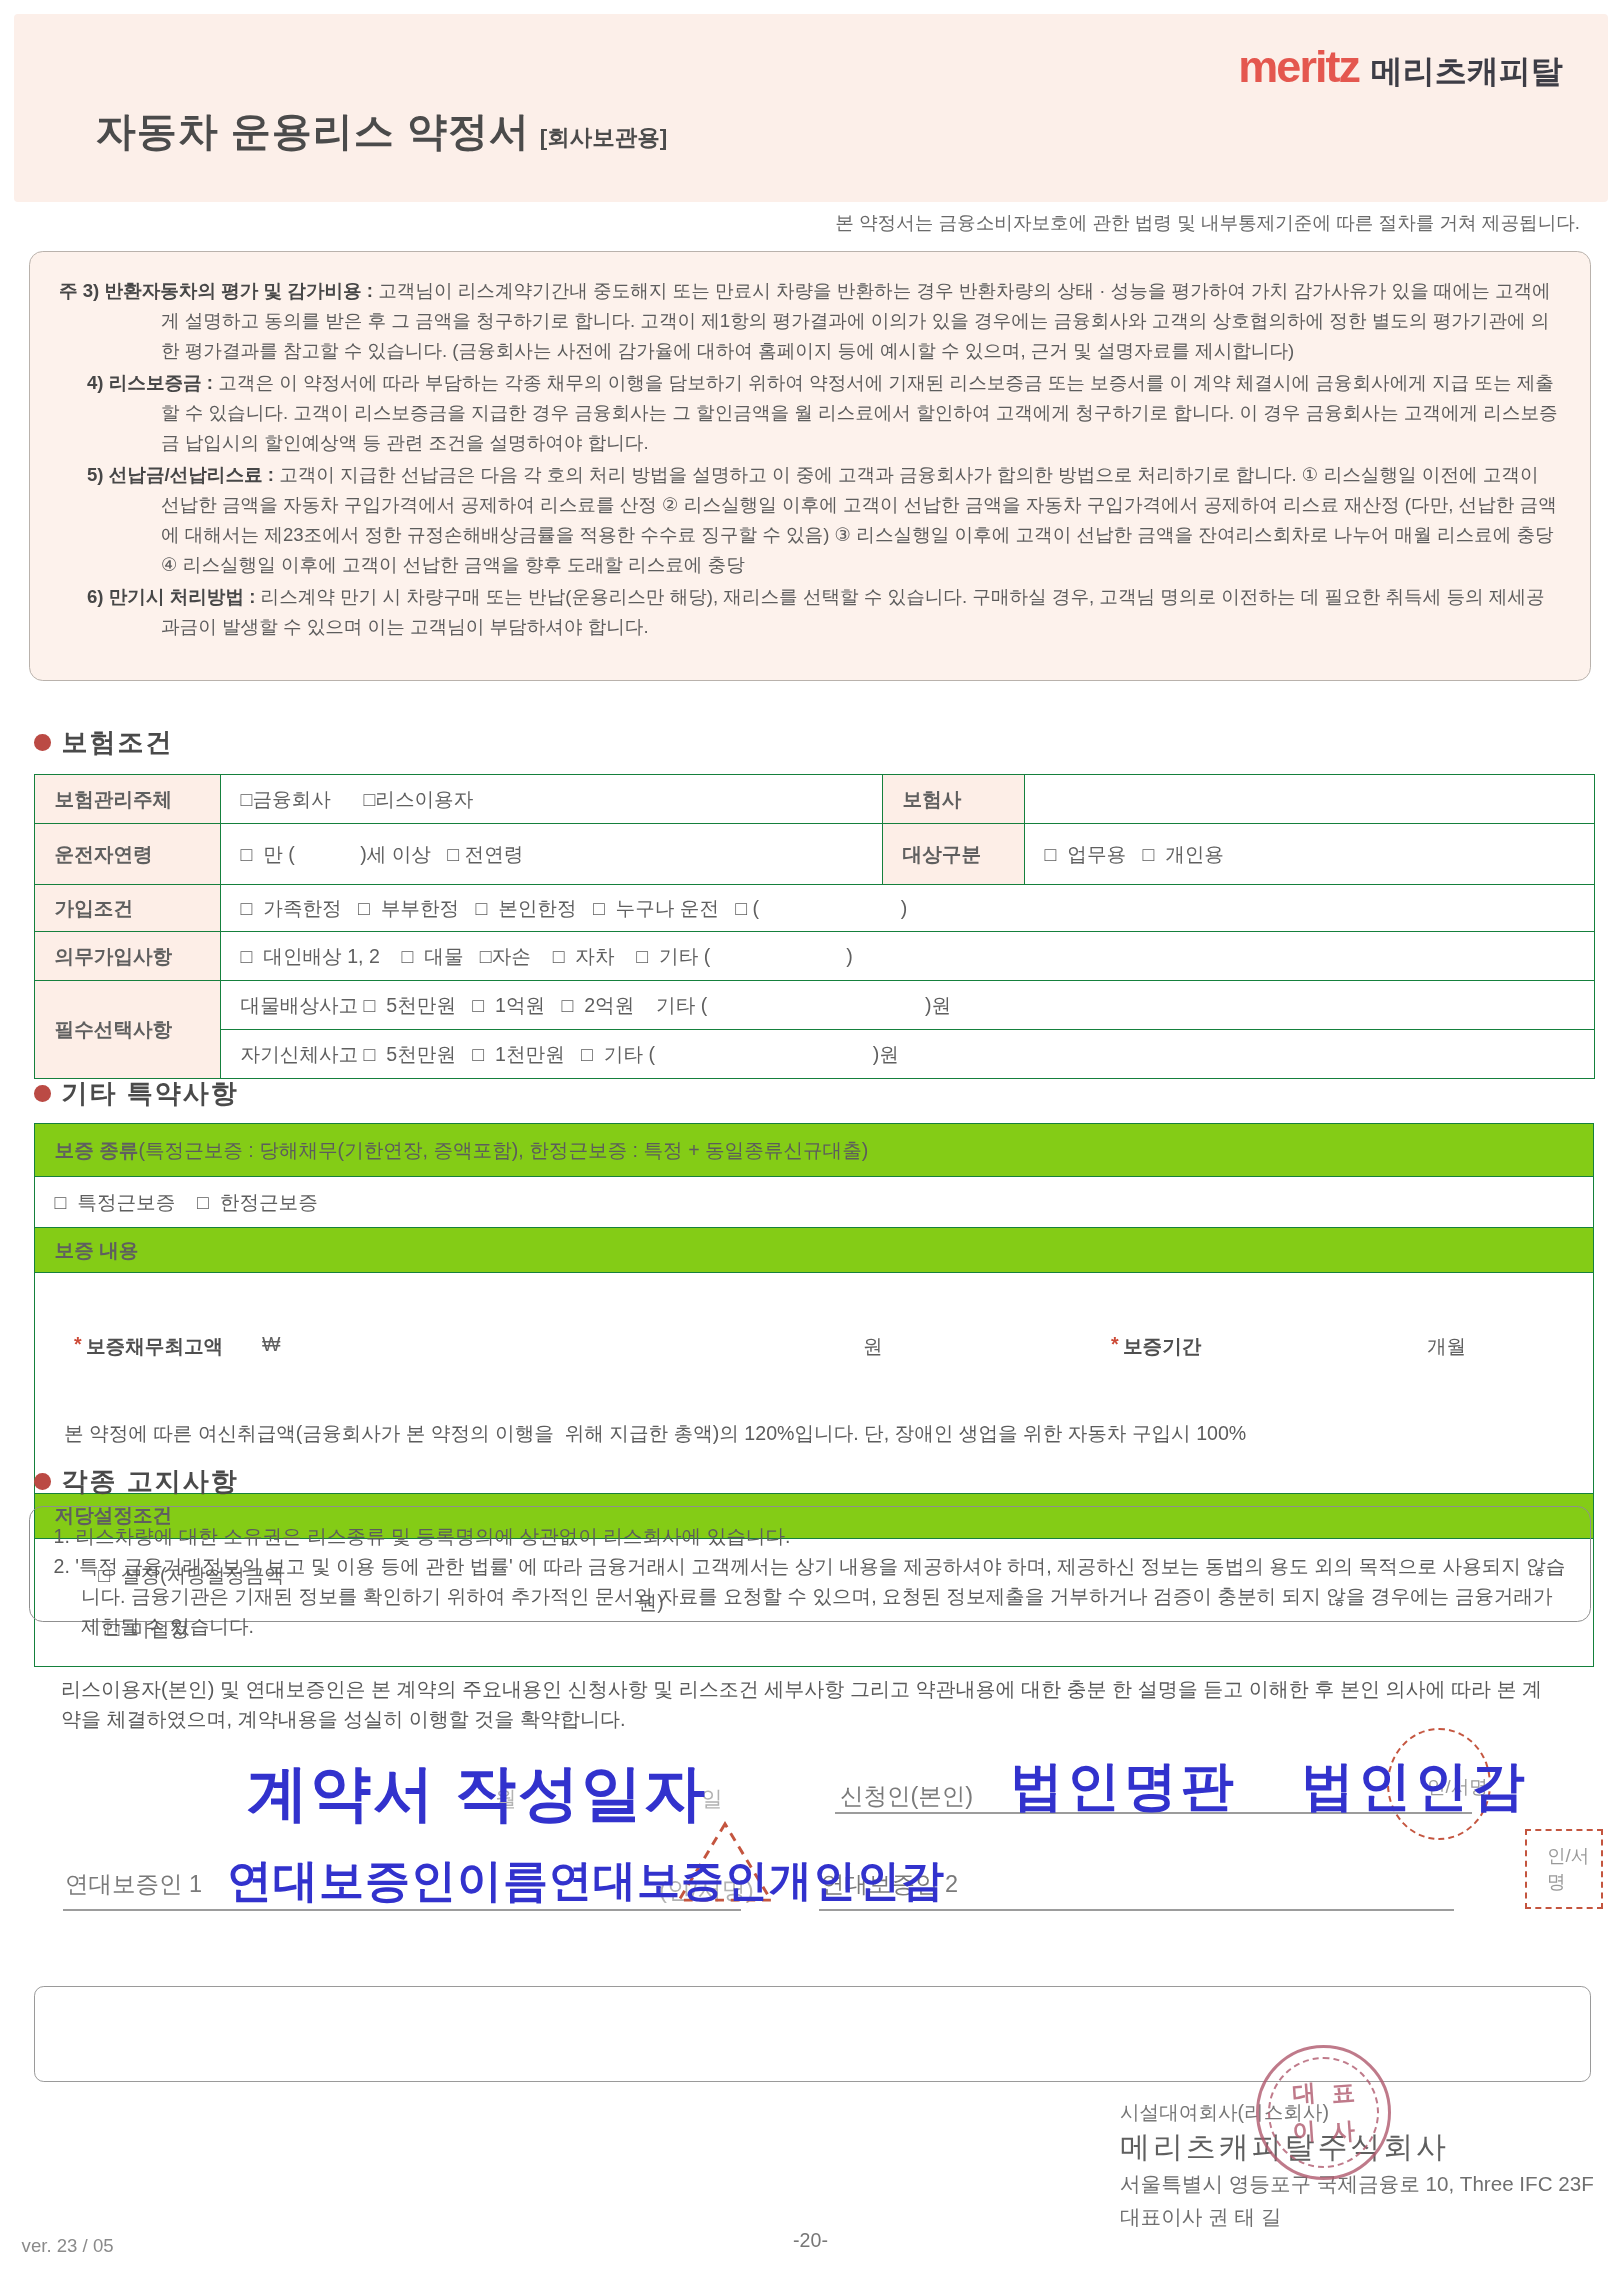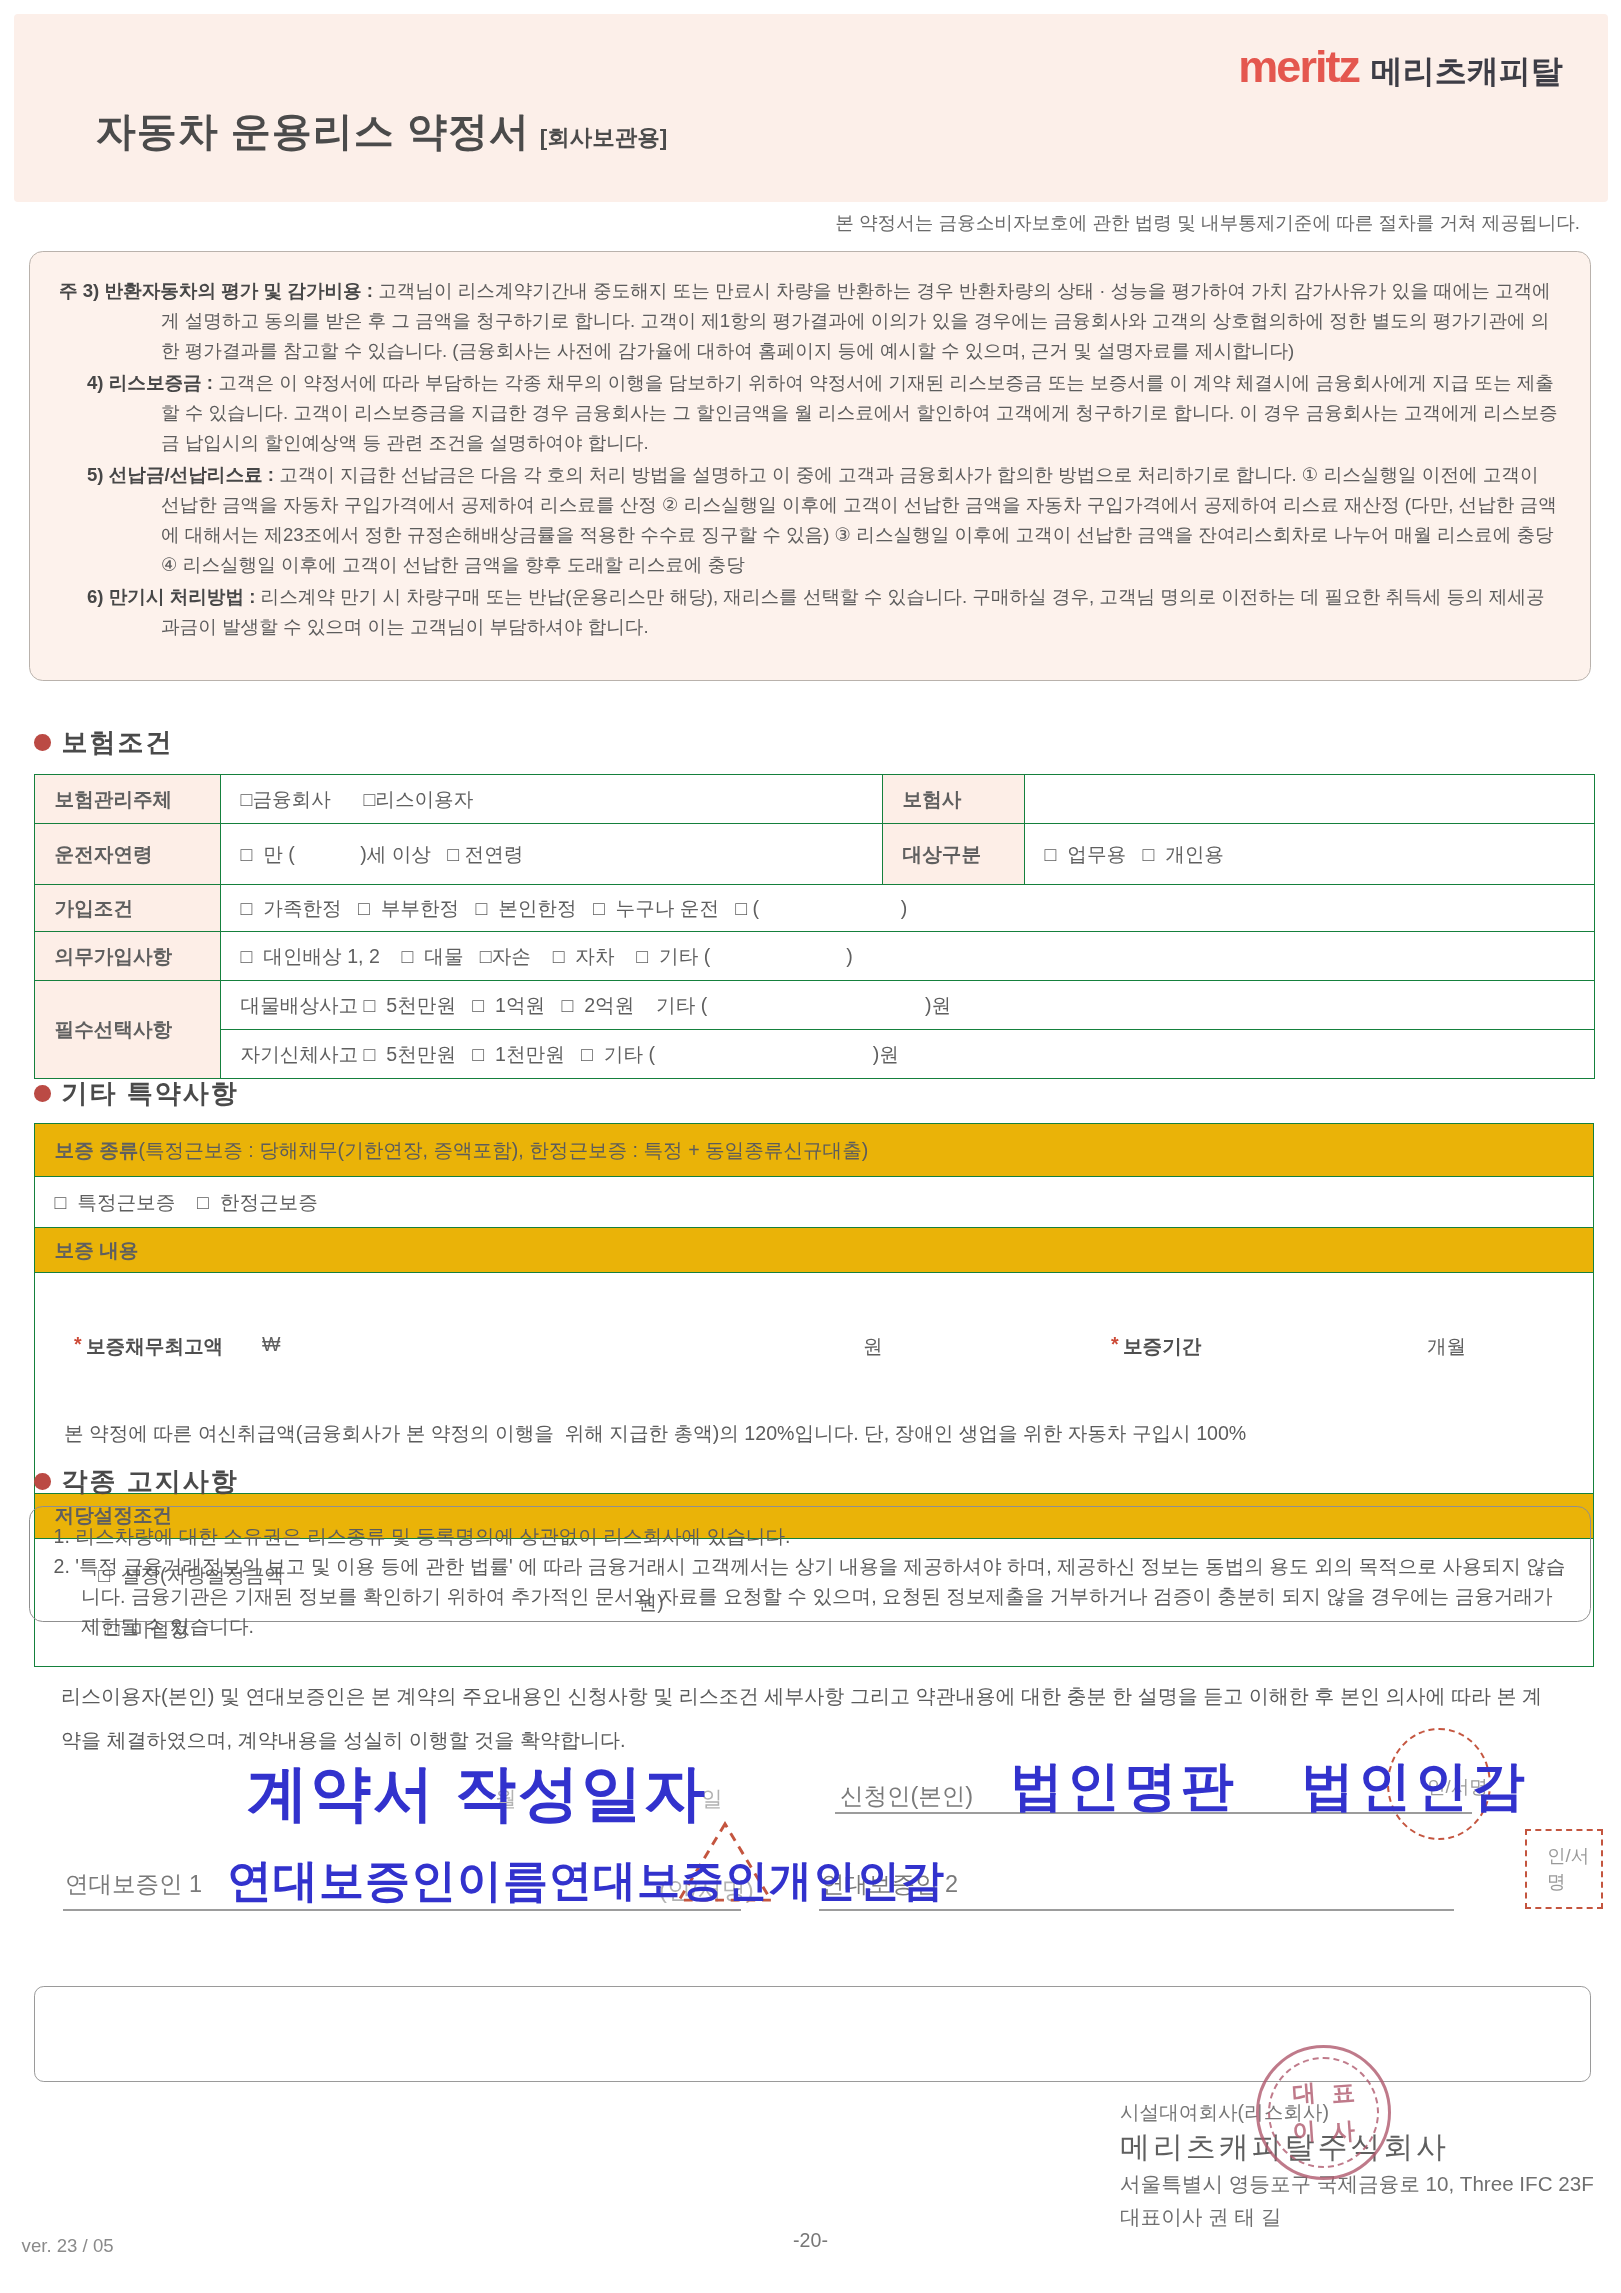--- a/index.html
+++ b/index.html
@@ -28,37 +28,37 @@
   .sec{position:absolute;display:flex;align-items:center;gap:10.8px;}
   .dot{width:16.7px;height:16.7px;border-radius:50%;background:#bb4a44;flex:0 0 auto;}
   .sec-text{font-size:26px;font-weight:bold;color:#4a4a4a;letter-spacing:2px;}
   .sec-note{font-size:20.6px;font-weight:normal;color:#5c5c5c;margin-left:5.9px;}
 
   
   table.grid{position:absolute;border-collapse:collapse;table-layout:fixed;}
   table.grid td{border:1px solid #15803d;font-size:19.6px;color:#5f5f5f;
                 padding:0 0 0 19.6px;white-space:pre-wrap;overflow:hidden;}
   td.lab{background:#fdeee7;font-size:20.6px;font-weight:bold;color:#4f4f4f;padding-left:15.7px;}
-  td.pinkhead{background:#eab308;font-size:21.6px;font-weight:bold;color:#4f4f4f;padding-left:17.6px;}
+  td.pinkhead{background:#84cc16;font-size:21.6px;font-weight:bold;color:#4f4f4f;padding-left:17.6px;}
   td.pinkhead .rest{font-weight:normal;font-size:19.6px;color:#5c5c5c;}
 
   .max-row{position:relative;height:41px;margin-top:9.8px;}
   .max-row span{position:absolute;top:3.9px;}
   .star{color:#cd4a37;font-weight:bold;}
   .blab{font-weight:bold;color:#4f4f4f;font-size:19.6px;}
   .max-desc{padding-left:29px;font-size:19.6px;color:#5c5c5c;margin-top:3.9px;}
 
   
   .notices-box{position:absolute;left:29px;top:1506px;width:1513px;height:100px;
                border:1px solid #8f8f8f;border-radius:13.7px;padding:13.7px 23.5px 0 23.5px;}
   .notice-item{font-size:19.6px;line-height:30px;color:#5c5c5c;padding-left:27.4px;text-indent:-27.4px;margin:0;}
 
   
   .declaration{position:absolute;left:61px;top:1654px;width:1498px;
-               font-size:20px;line-height:44px;color:#5a5a5a;}
+               font-size:20px;line-height:30px;color:#5a5a5a;}
   .abs{position:absolute;}
   .grayLab{font-size:23.5px;color:#7a7a7a;}
   .blue{color:#3232cd;font-weight:bold;z-index:6;}
   .faint{color:#b2b2b2;}
   .sig-line{position:absolute;height:2px;background:#9c9c9c;}
   .dash-ellipse{position:absolute;left:1387px;top:1728px;width:100px;height:108px;
                 border:2px dashed #c4553f;border-radius:50%;z-index:2;}
   .dash-rect{position:absolute;left:1525px;top:1829px;width:74px;height:76px;
              border:2px dashed #c4553f;display:flex;align-items:center;justify-content:center;z-index:2;}
   .sign-hint{font-size:18.6px;color:#9a9a9a;margin-left:20px;}

